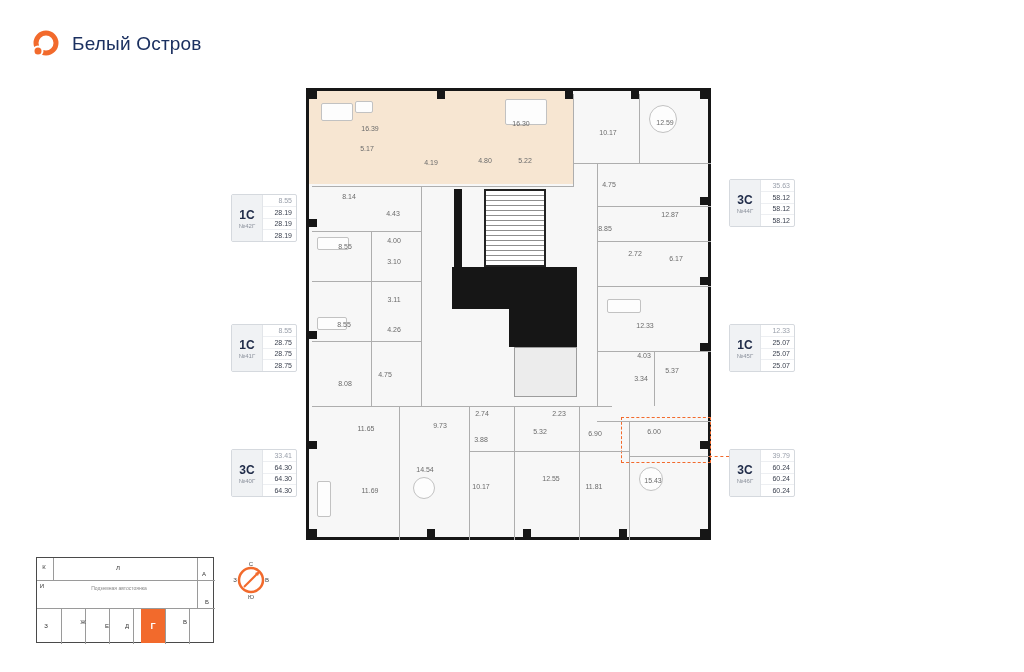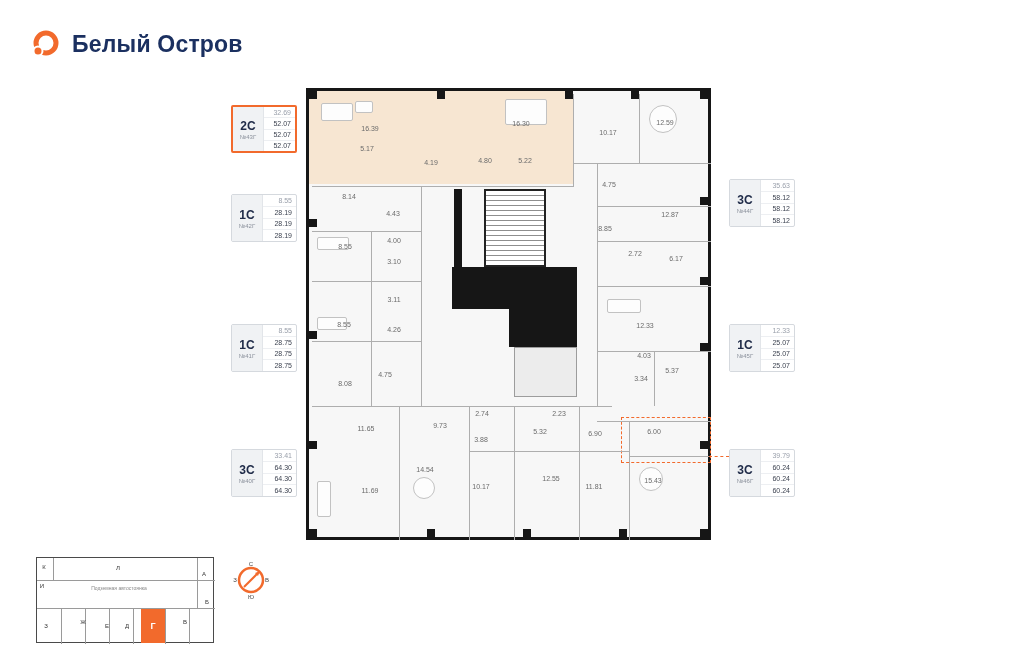--- a/index.html
+++ b/index.html
@@ -2,21 +2,21 @@
 <html style="--accent: #F26A2C; --navy: #1B3060; --hl: #F7E6D2;"><head>
 <meta charset="utf-8">
 <style>
   :root{ --accent:#F26A2C; --navy:#1B3060; --hl:#F7E6D2; }
   html,body{margin:0;padding:0;background:#fff;}
   .page{position:relative;width:1024px;height:672px;background:#fff;overflow:hidden;
         font-family:"Liberation Sans",sans-serif;}
 
   
   #brand{position:absolute;left:30px;top:28px;display:flex;align-items:center;gap:10px;cursor:pointer;}
-  #brand .title{font-size:23px;font-weight:bold;color:var(--navy);letter-spacing:.2px;}
+  #brand .title{font-size:19px;font-weight:normal;color:var(--navy);letter-spacing:.2px;}
 
   
   .card{position:absolute;width:66px;height:48px;display:flex;background:#fff;
         border:1px solid #d5d9de;border-radius:2px;box-sizing:border-box;cursor:pointer;}
   .card.selected{border:2px solid var(--accent);}
   .card-left{width:30px;background:#f0f2f4;display:flex;flex-direction:column;align-items:center;
              justify-content:center;gap:1px;border-right:1px solid #e2e5e9;}
   .card-type{font-size:12px;font-weight:bold;color:#202c49;}
   .card-num{font-size:6px;color:#8b919c;}
   .card-right{flex:1;display:flex;flex-direction:column;}
@@ -61,32 +61,20 @@
 <div class="page">
 
   <div id="brand">
     <svg width="32" height="32" viewBox="0 0 32 32">
       <circle cx="16" cy="15" r="10" fill="none" stroke="#F26A2C" stroke-width="5"></circle>
       <circle cx="8" cy="23" r="4.5" fill="#F26A2C" stroke="#fff" stroke-width="2"></circle>
     </svg>
     <span class="title">Белый Остров</span>
   </div>
 
-  <div class="card selected" style="left:231px;top:105px;">
-    <div class="card-left">
-        <div class="card-type">2С</div>
-        <div class="card-num">№43Г</div>
-      </div>
-    <div class="card-right">
-      <div class="card-val">32.69</div>
-      <div class="card-val">52.07</div>
-      <div class="card-val">52.07</div>
-      <div class="card-val">52.07</div>
-    </div>
-  </div>
   <div class="card" style="left:231px;top:194px;">
     <div class="card-left">
         <div class="card-type">1С</div>
         <div class="card-num">№42Г</div>
       </div>
     <div class="card-right">
       <div class="card-val">8.55</div>
       <div class="card-val">28.19</div>
       <div class="card-val">28.19</div>
       <div class="card-val">28.19</div>

